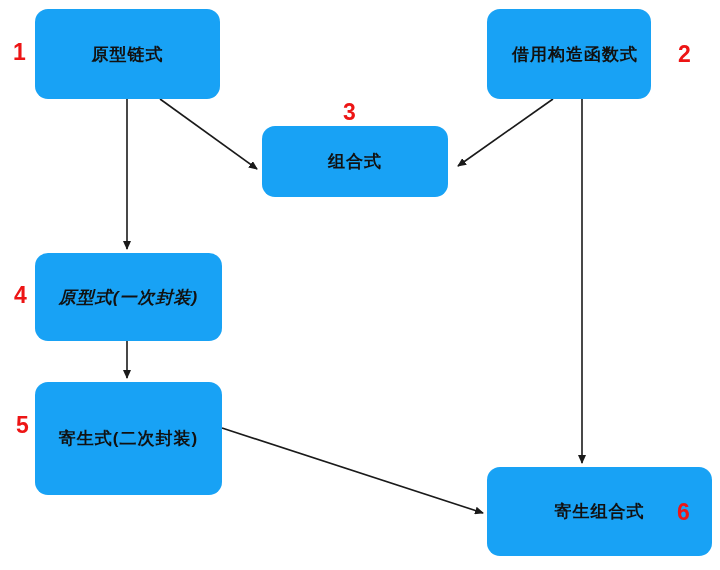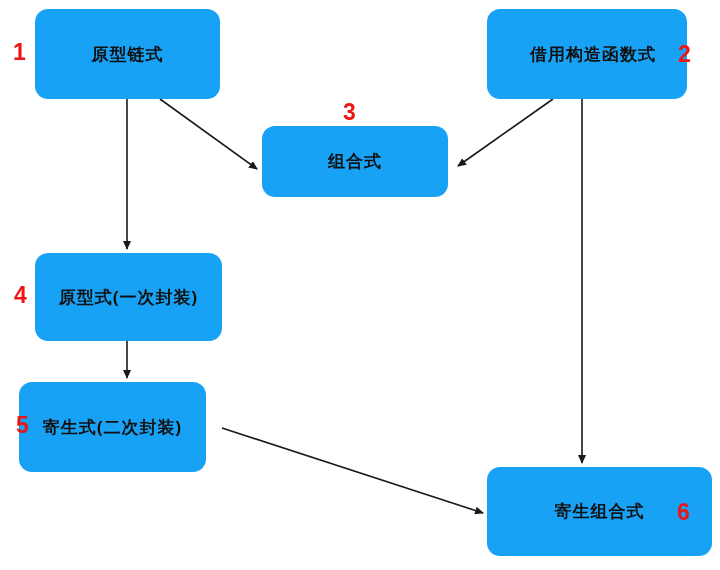--- a/index.html
+++ b/index.html
@@ -34,24 +34,24 @@
     display: flex;
     align-items: center;
     justify-content: center;
     color: var(--node-text);
     font-weight: bold;
     font-size: 17px;
     letter-spacing: 1px;
     text-align: center;
   }
   .node1 { left: 35px;  top: 9px;   width: 185px; height: 90px; }
-  .node2 { left: 487px; top: 9px;   width: 200px; height: 90px; padding-left: 12px; }
+  .node2 { left: 487px; top: 9px;   width: 164px; height: 90px; padding-left: 12px; }
   .node3 { left: 262px; top: 126px; width: 186px; height: 71px; }
-  .node4 { left: 35px;  top: 253px; width: 187px; height: 88px; }
-  .node5 { left: 19px;  top: 382px; width: 187px; height: 90px; }
+  .node4 { left: 35px;  top: 253px; width: 187px; height: 88px; font-style: italic; }
+  .node5 { left: 35px;  top: 382px; width: 187px; height: 113px; }
   .node6 { left: 487px; top: 467px; width: 225px; height: 89px; }
   .num {
     position: absolute;
     color: var(--number);
     font-weight: bold;
     font-size: 23px;
     line-height: 1;
   }
   .num1 { left: 13px;  top: 41px;  }
   .num2 { left: 678px; top: 43px;  }

